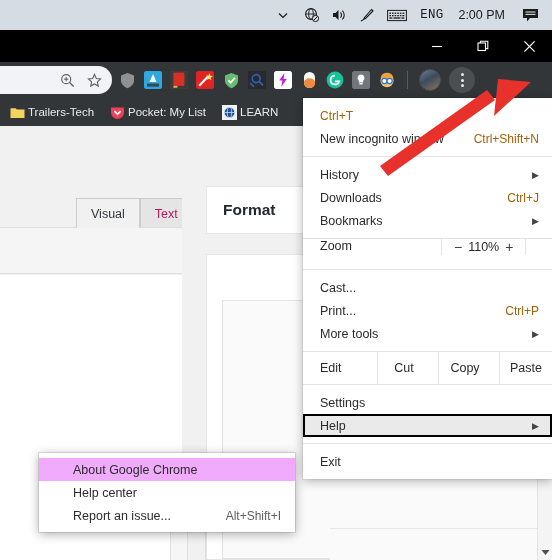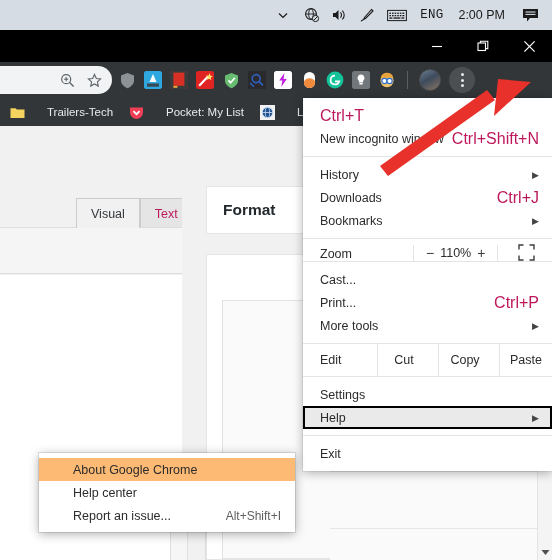--- a/index.html
+++ b/index.html
@@ -72,21 +72,21 @@
     align-items: center; justify-content: center; gap: 2.5px; flex: 0 0 auto;
   }
   .kebab i { width: 3px; height: 3px; border-radius: 50%; background: #e8eaed; display: block; }
 
   
   .bookmarks {
     position: absolute; left: 0; top: 98px; width: 552px; height: 28px;
     background: #323639; display: flex; align-items: center;
     padding-left: 10px; gap: 16px;
   }
-  .bm { display: flex; align-items: center; gap: 22px; color: #e8eaed; font-size: 11.5px; }
+  .bm { display: flex; align-items: center; gap: 3px; color: #e8eaed; font-size: 11.5px; }
   .bm-ico { width: 15px; height: 15px; border-radius: 2px; display: flex; align-items: center; justify-content: center; flex: 0 0 auto; }
 
   
   .page {
     position: absolute; left: 0; top: 126px; width: 552px; height: 434px;
     background: #f1f1f1;
   }
   .left-pane {
     position: absolute; left: 0; top: 0; width: 182px; height: 434px; background: #f1f1f1;
   }
@@ -157,31 +157,31 @@
     box-shadow: 0 2px 10px rgba(0,0,0,.30), 0 0 0 1px rgba(0,0,0,.06);
     padding: 6px 0 6px 0;
     font-size: 12.5px; color: #2b2b2b;
     z-index: 40;
   }
   .mi {
     height: 23px; display: flex; align-items: center;
     padding: 0 13px 0 17px; white-space: nowrap; position: relative;
   }
   .mi .lbl { flex: 1 1 auto; }
-  .mi .accel { color: #be185d; font-size: 16px; }
+  .mi .accel { color: #a16207; font-size: 12px; }
   .mi .arrow { color: #444; font-size: 9px; margin-left: 8px; }
   .mi.highlight-box {
     background: #eaeaea;
     box-shadow: inset 0 0 0 2px #000000;
   }
   .msep { height: 1px; background: #e4e4e4; margin: 6px 0; }
 
   .zoomrow {
-    display: flex; align-items: flex-end; height: 24px;
-    border-top: 1px solid #e4e4e4; border-bottom: 1px solid #e4e4e4;
+    display: flex; align-items: flex-start; height: 32px;
+    border-top: 1px solid #e4e4e4; border-bottom: 1px solid #e4e4e4; gap: 28px;
   }
   .zoom-label { flex: 0 0 110px; display: flex; align-items: center; padding-left: 17px; font-size: 12.5px; }
   .zoom-ctrl {
     flex: 1 1 auto; display: flex; align-items: center; justify-content: space-around;
     border-left: 1px solid #e4e4e4; border-right: 1px solid #e4e4e4; padding: 0 6px;
   }
   .zoom-btn { font-size: 14px; color: #3c3c3c; padding: 0 6px; }
   .zoom-val { font-size: 12.5px; color: #2b2b2b; }
   .zoom-full { flex: 0 0 56px; display: flex; align-items: center; justify-content: center; color: #3c3c3c; }
 
@@ -198,21 +198,21 @@
   
   .submenu {
     position: absolute; left: 39px; top: 453px; width: 256px;
     background: #ffffff;
     box-shadow: 0 2px 10px rgba(0,0,0,.32), 0 0 0 1px rgba(0,0,0,.10);
     padding: 5px 0; font-size: 12.5px; color: #2b2b2b; z-index: 60;
   }
   .smi { height: 23px; display: flex; align-items: center; padding: 0 14px 0 34px; }
   .smi .lbl { flex: 1 1 auto; }
   .smi .accel { color: #5f5f5f; font-size: 12px; }
-  .smi.sel { background: #fdba74; }
+  .smi.sel { background: #f0abfc; }
 
   
   .arrow-anno { position: absolute; left: 0; top: 0; width: 552px; height: 560px; pointer-events: none; z-index: 80; }
 </style>
 </head>
 <body>
 
 <div id="root">
 
   <div class="taskbar">

